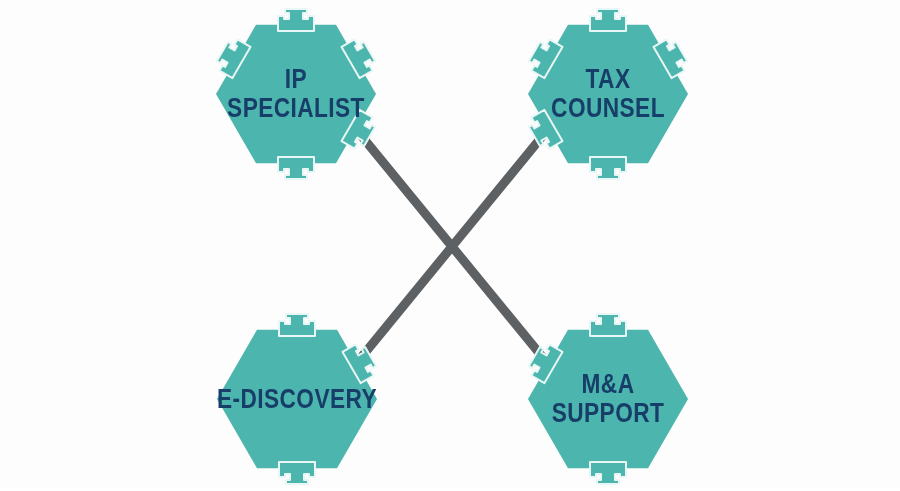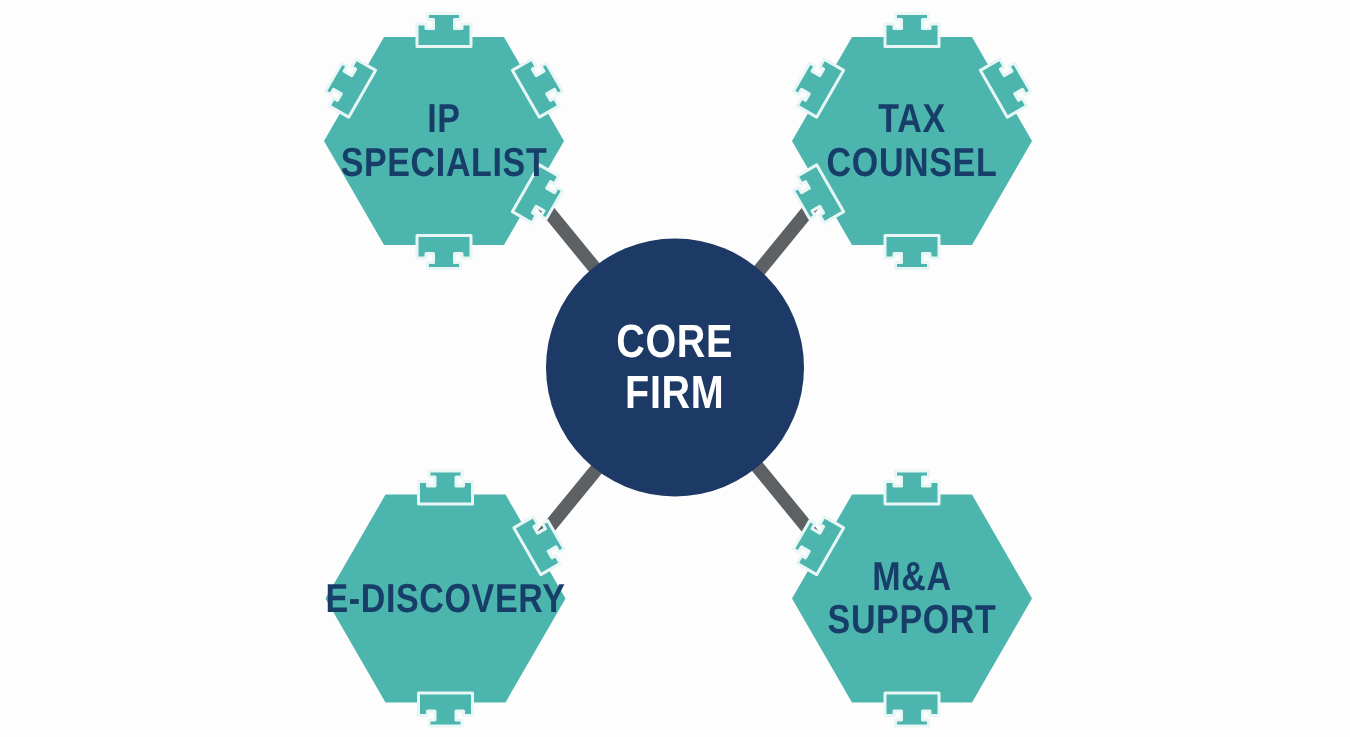--- a/index.html
+++ b/index.html
@@ -144,20 +144,14 @@
       <use href="#tab-shape" class="tab"></use>
       <use href="#tab-shape" class="tab" transform="rotate(-60 110 100)"></use>
       <use href="#tab-shape" class="tab" transform="rotate(180 110 100)"></use>
     </svg>
     <div class="hex-label">
       <span>M&amp;A</span>
       <span>SUPPORT</span>
     </div>
   </div>
 
-  <div class="core-circle">
-    <div class="core-label">
-      <div>CORE</div>
-      <div>FIRM</div>
-    </div>
-  </div>
 
 </div>
 
 </body></html>

